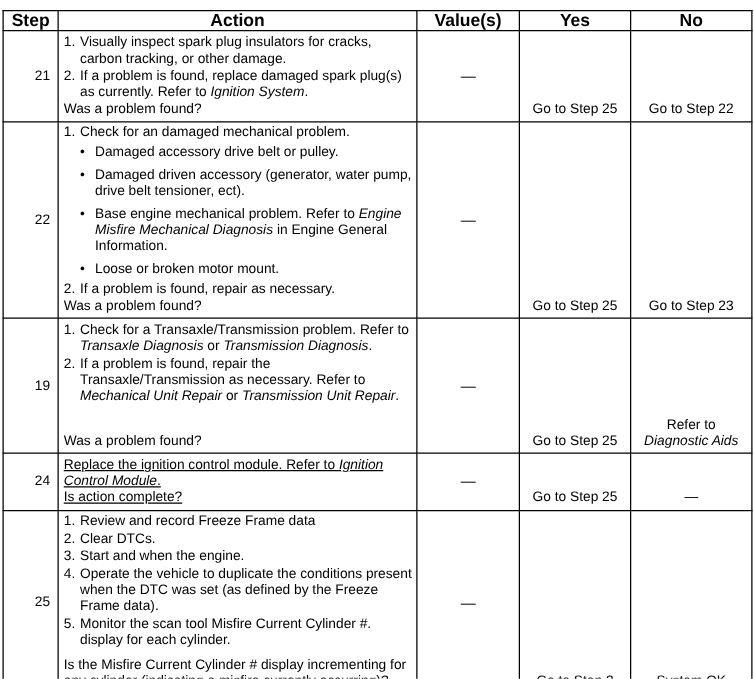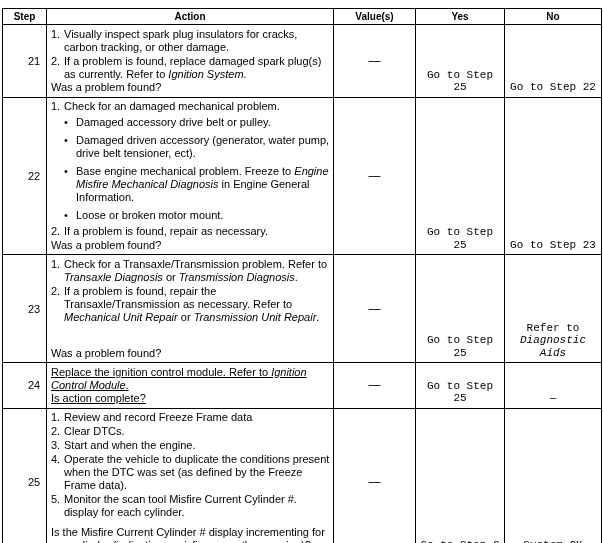--- a/index.html
+++ b/index.html
@@ -8,30 +8,30 @@
     width: 603px; height: 543px; overflow: hidden;
     font-family: "Liberation Sans", sans-serif;
     color: #000;
   }
   .page { padding: 8px 2px 0 2px; }
 
   table.diag { border-collapse: collapse; table-layout: fixed; width: 599px; border: 1px solid #000; }
   .diag th, .diag td { border: 1px solid #000; }
 
   .diag th {
-    font-size: 10px; font-weight: bold; text-align: center;
+    font-size: 14px; font-weight: bold; text-align: center;
     padding: 1px 2px; height: 15px; line-height: 13px;
   }
 
   td.step  { text-align: center; vertical-align: middle; font-size: 11px; padding-left: 20px; }
   td.action{ vertical-align: top; padding: 2px 3px 2px 4px; font-size: 11px; }
   td.value { text-align: center; vertical-align: middle; font-size: 12px; }
   td.yes, td.no {
     text-align: center; vertical-align: bottom;
-    font-size: 11px; line-height: 12.5px; padding: 2px 3px 3px 3px; font-family: Liberation Mono, monospace;
+    font-size: 11px; line-height: 12.5px; padding: 2px 3px 3px 3px;
   }
 
   .action-wrap { display: flex; flex-direction: column; }
   .blk { display: flex; align-items: flex-start; line-height: 13px; margin: 0.5px 0; }
   .blk .marker { flex: 0 0 13px; }
   .blk.bullet { margin: 2.5px 0 2.5px 13px; }
   .blk.bullet .marker { flex: 0 0 12px; }
   .blk.plain { display: block; }
   .action-wrap > .plain:last-child { margin-top: auto; }
 
@@ -96,39 +96,39 @@
               <div class="blk bullet">
                 <span class="marker">•</span>
                 <span class="txt"><span>Damaged accessory drive belt or pulley.</span></span>
               </div>
               <div class="blk bullet">
                 <span class="marker">•</span>
                 <span class="txt"><span>Damaged driven accessory (generator, water pump, drive belt tensioner, ect).</span></span>
               </div>
               <div class="blk bullet">
                 <span class="marker">•</span>
-                <span class="txt"><span>Base engine mechanical problem. Freeze to </span><span class="i">Engine Misfire Mechanical Diagnosis</span><span> in Engine General Information.</span></span>
+                <span class="txt"><span>Base engine mechanical problem. Refer to </span><span class="i">Engine Misfire Mechanical Diagnosis</span><span> in Engine General Information.</span></span>
               </div>
               <div class="blk bullet">
                 <span class="marker">•</span>
                 <span class="txt"><span>Loose or broken motor mount.</span></span>
               </div>
               <div class="blk num">
                 <span class="marker">2.</span>
                 <span class="txt"><span>If a problem is found, repair as necessary.</span></span>
               </div>
               <div class="blk plain"><span class="txt"><span>Was a problem found?</span></span></div>
             </div>
           </td>
           <td class="value"><span>—</span></td>
           <td class="yes"><span>Go to Step 25</span></td>
           <td class="no"><span>Go to Step 23</span></td>
         </tr>
         <tr>
-          <td class="step">23</td>
+          <td class="step">19</td>
           <td class="action">
             <div class="action-wrap">
               <div class="blk num">
                 <span class="marker">1.</span>
                 <span class="txt"><span>Check for a Transaxle/Transmission problem. Refer to </span><span class="i">Transaxle Diagnosis</span><span> or </span><span class="i">Transmission Diagnosis</span><span>.</span></span>
               </div>
               <div class="blk num">
                 <span class="marker">2.</span>
                 <span class="txt"><span>If a problem is found, repair the Transaxle/Transmission as necessary. Refer to </span><span class="i">Mechanical Unit Repair</span><span> or </span><span class="i">Transmission Unit Repair</span><span>.</span></span>
               </div>

